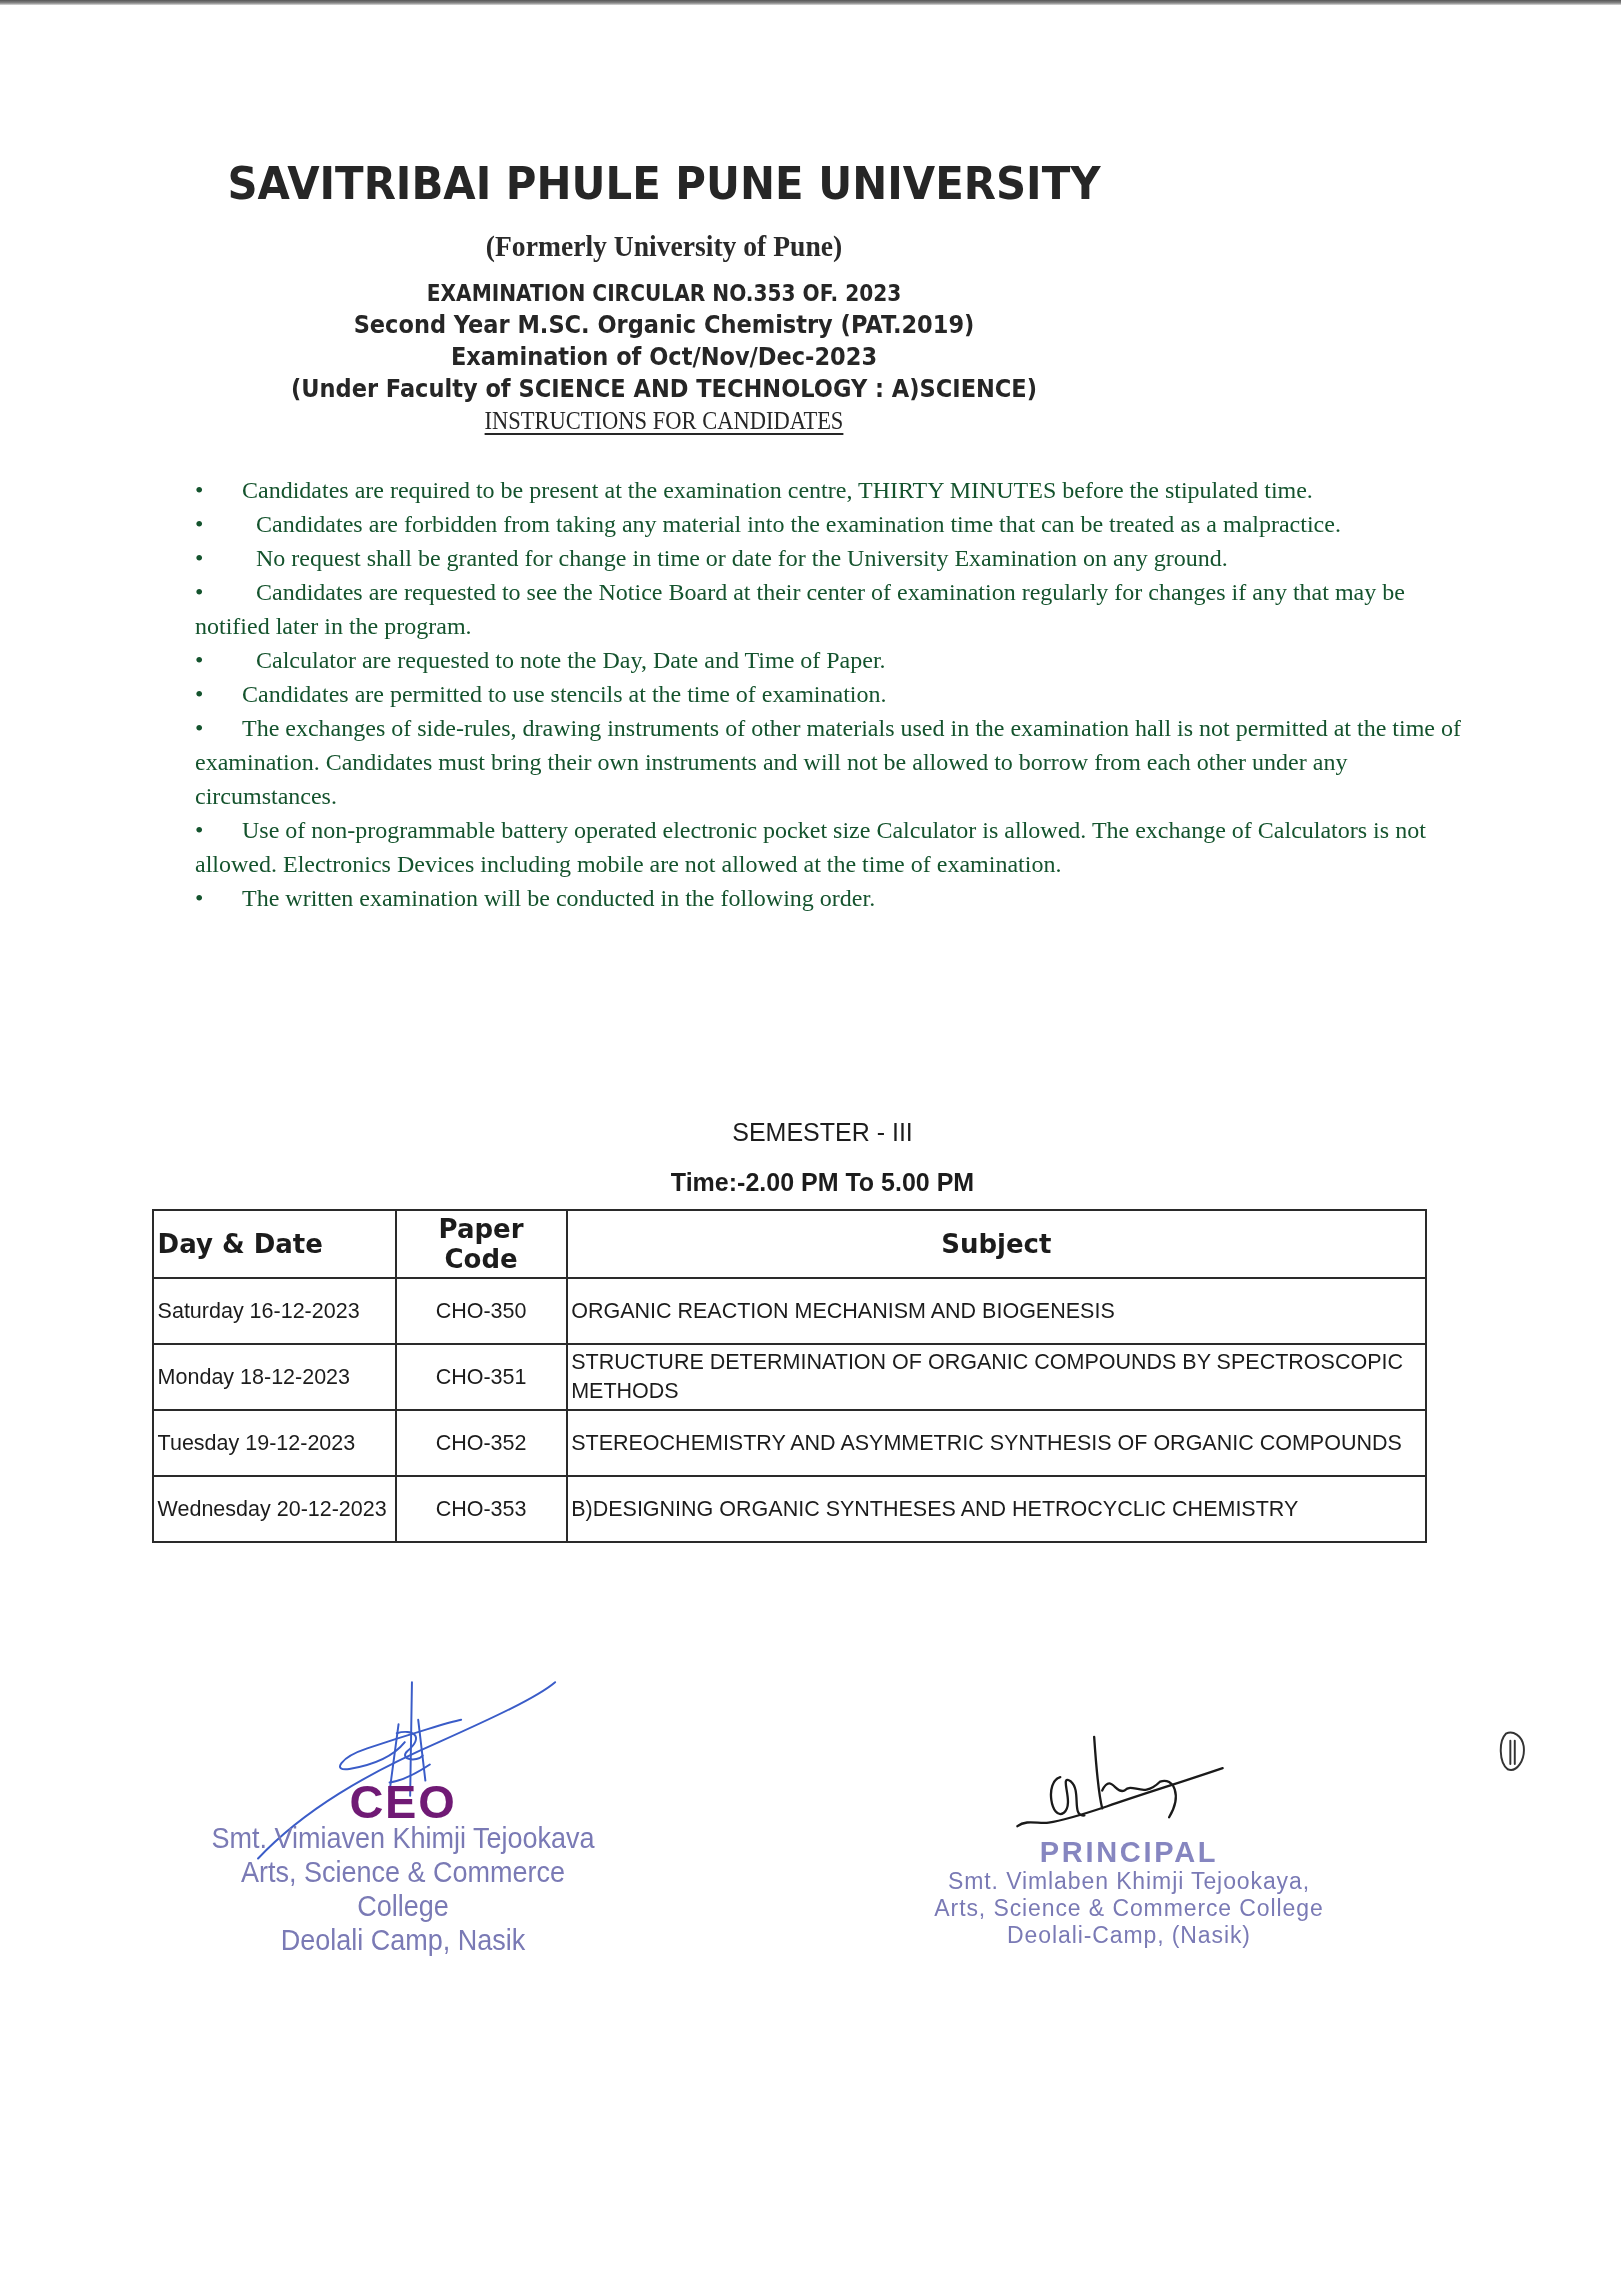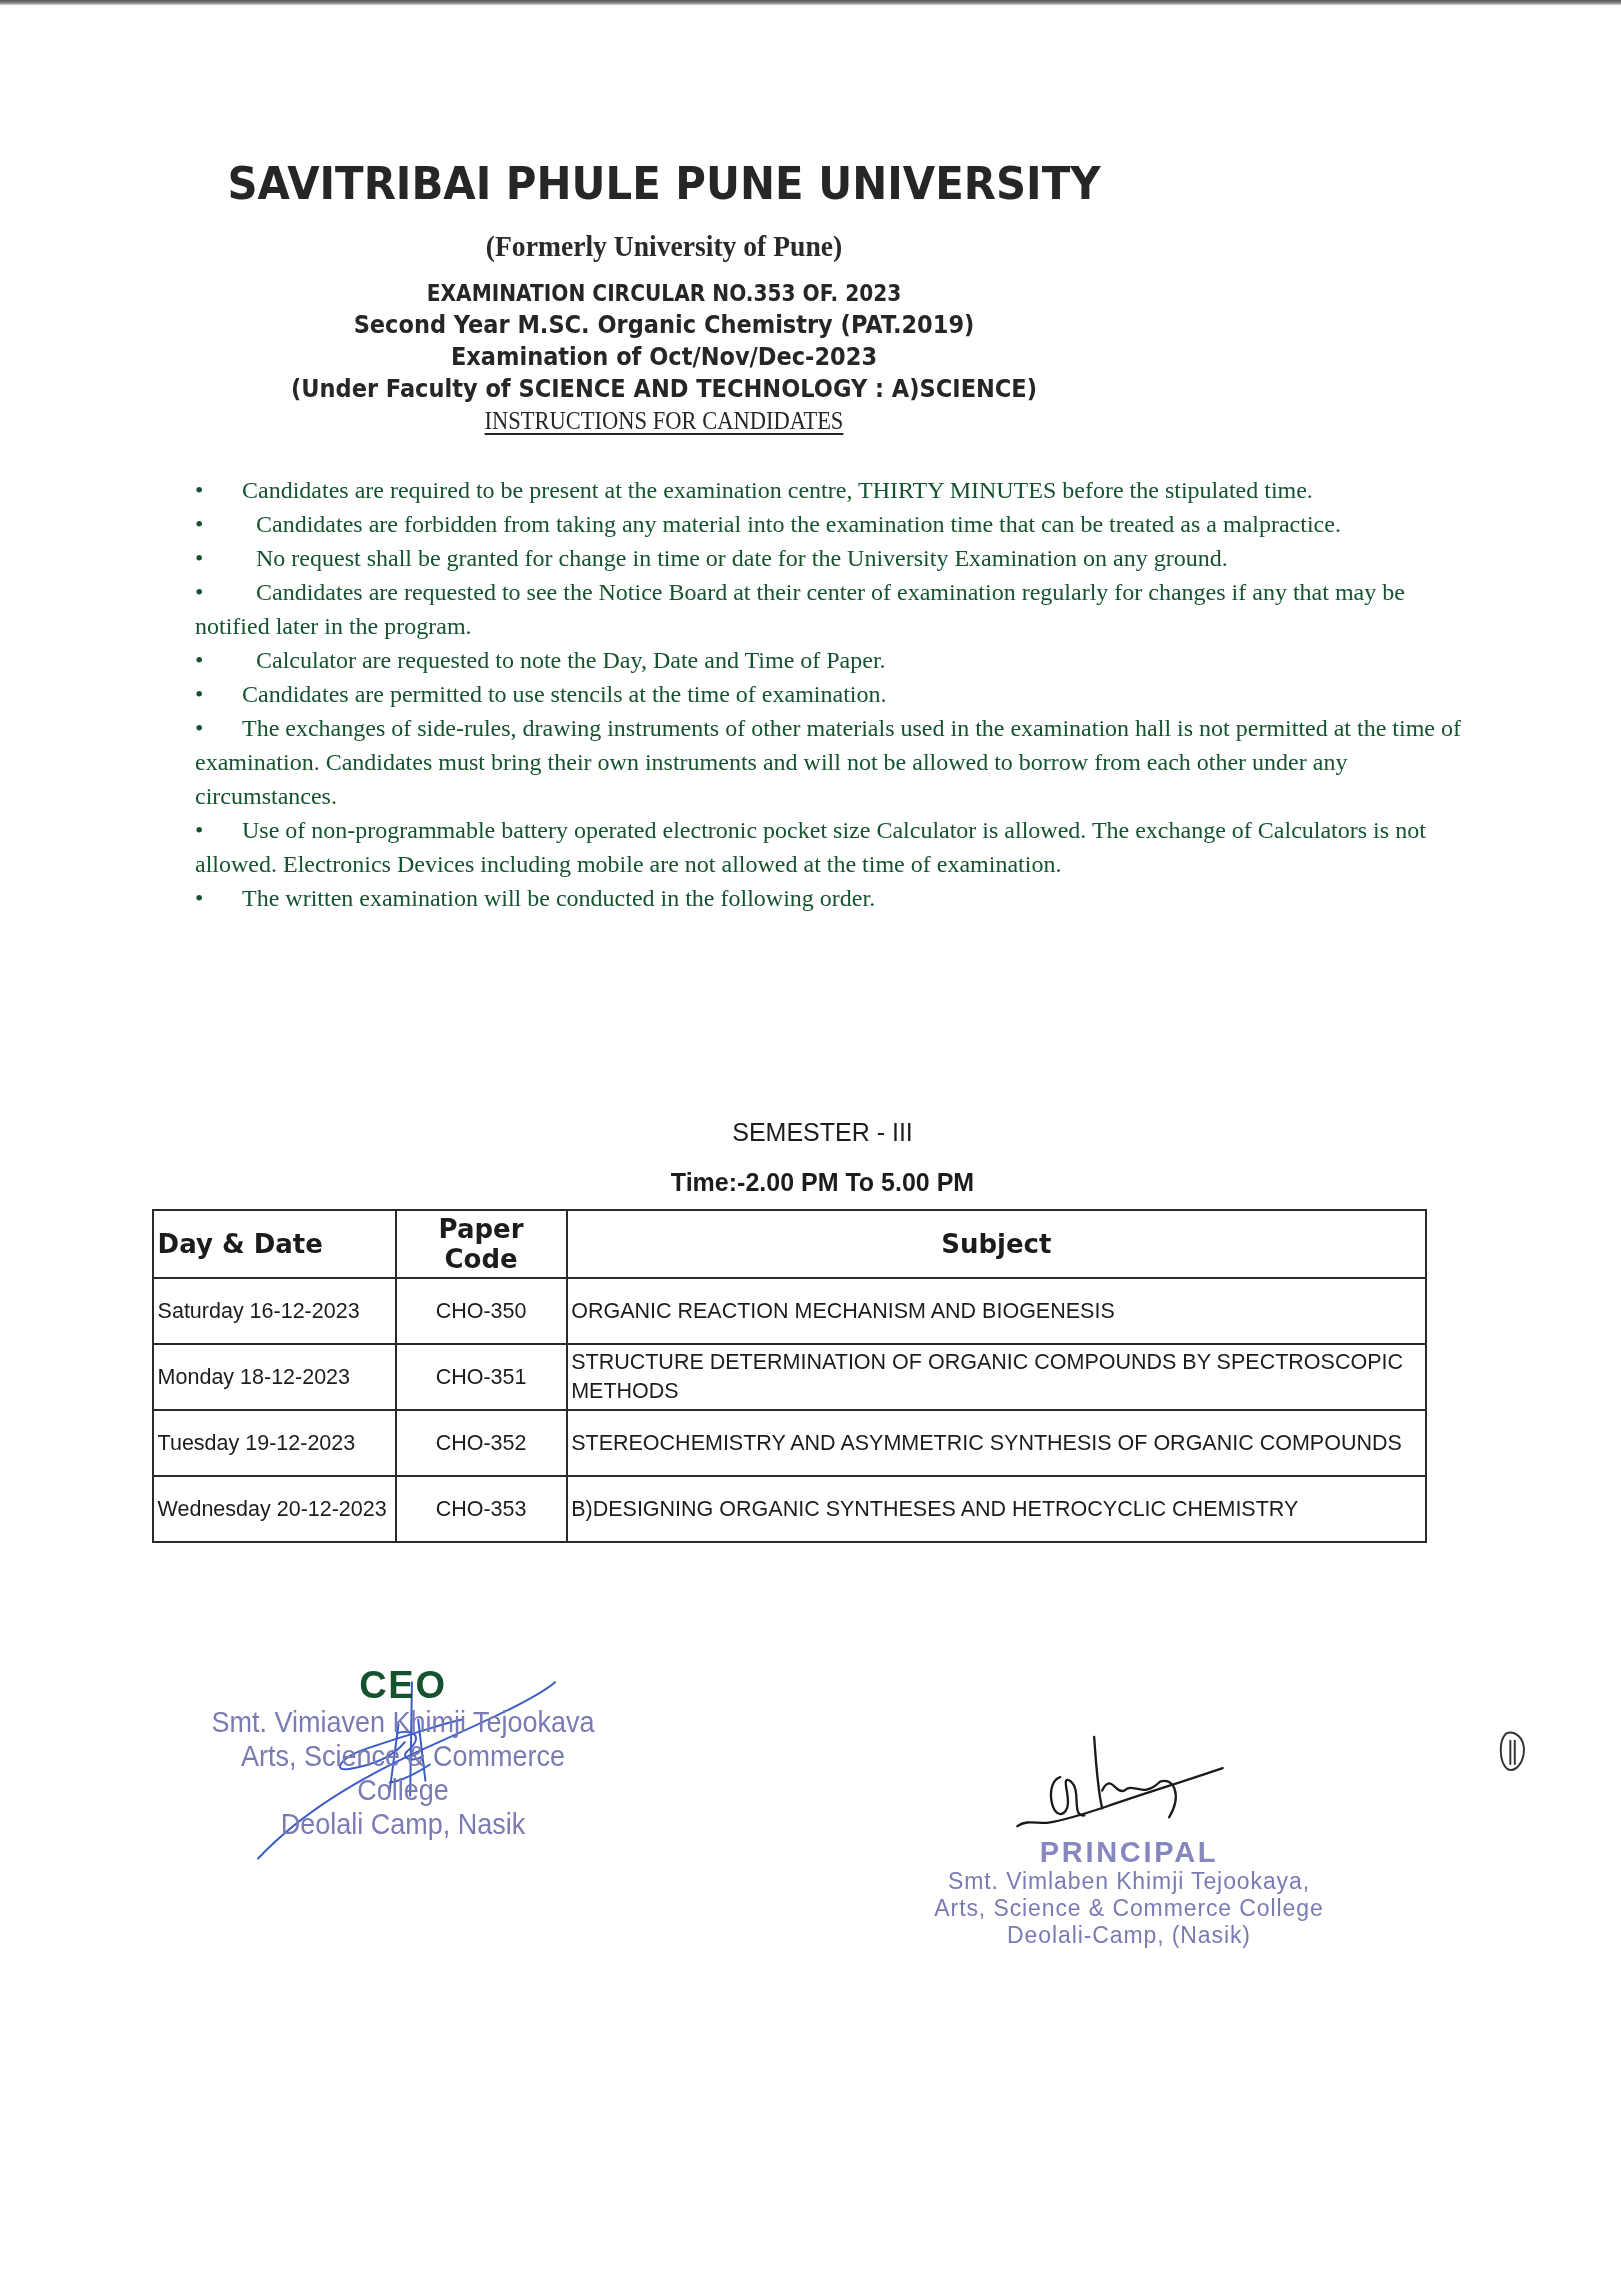--- a/index.html
+++ b/index.html
@@ -38,21 +38,21 @@
       font-size: 26px; }
     table.schedule th.c-day { text-align: left; padding-left: 3.6px; width: 236px; }
     table.schedule th.c-code { width: 167px; text-align: center; }
     table.schedule th.c-subj { text-align: center; }
     table.schedule td { height: 64px; font-size: 21.5px; padding: 0 3.6px; }
     table.schedule td.c-code { text-align: center; }
     table.schedule td.c-subj { text-align: left; line-height: 29px; }
 
     .sig { position: absolute; text-align: center; color: #7a7ab5; font-family: "Liberation Sans", sans-serif; }
     .sig-ceo { left: 179px; top: 1666px; width: 448px; }
-    .sig-ceo .role { font-size: 38px; font-weight: bold; color: #14532d; line-height: 39px; letter-spacing: 1.8px; }
+    .sig-ceo .role { font-size: 47px; font-weight: bold; color: #701a75; margin-top: 116px; line-height: 39px; letter-spacing: 1.8px; }
     .sig-ceo .line { font-size: 30px; line-height: 34px; transform: scaleX(0.9); }
     .sig-pr { left: 896px; top: 1720px; width: 466px; }
     .sig-pr .role { font-size: 29px; font-weight: bold; color: #8686c0; margin-top: 116px; line-height: 32px; letter-spacing: 2.7px; }
     .sig-pr .line { font-size: 23px; line-height: 27px; letter-spacing: 0.9px; }
     .signature { position: absolute; }
     .page-mark { position: absolute; left: 1497px; top: 1728px; }
   </style>
 </head>
 <body>
 

